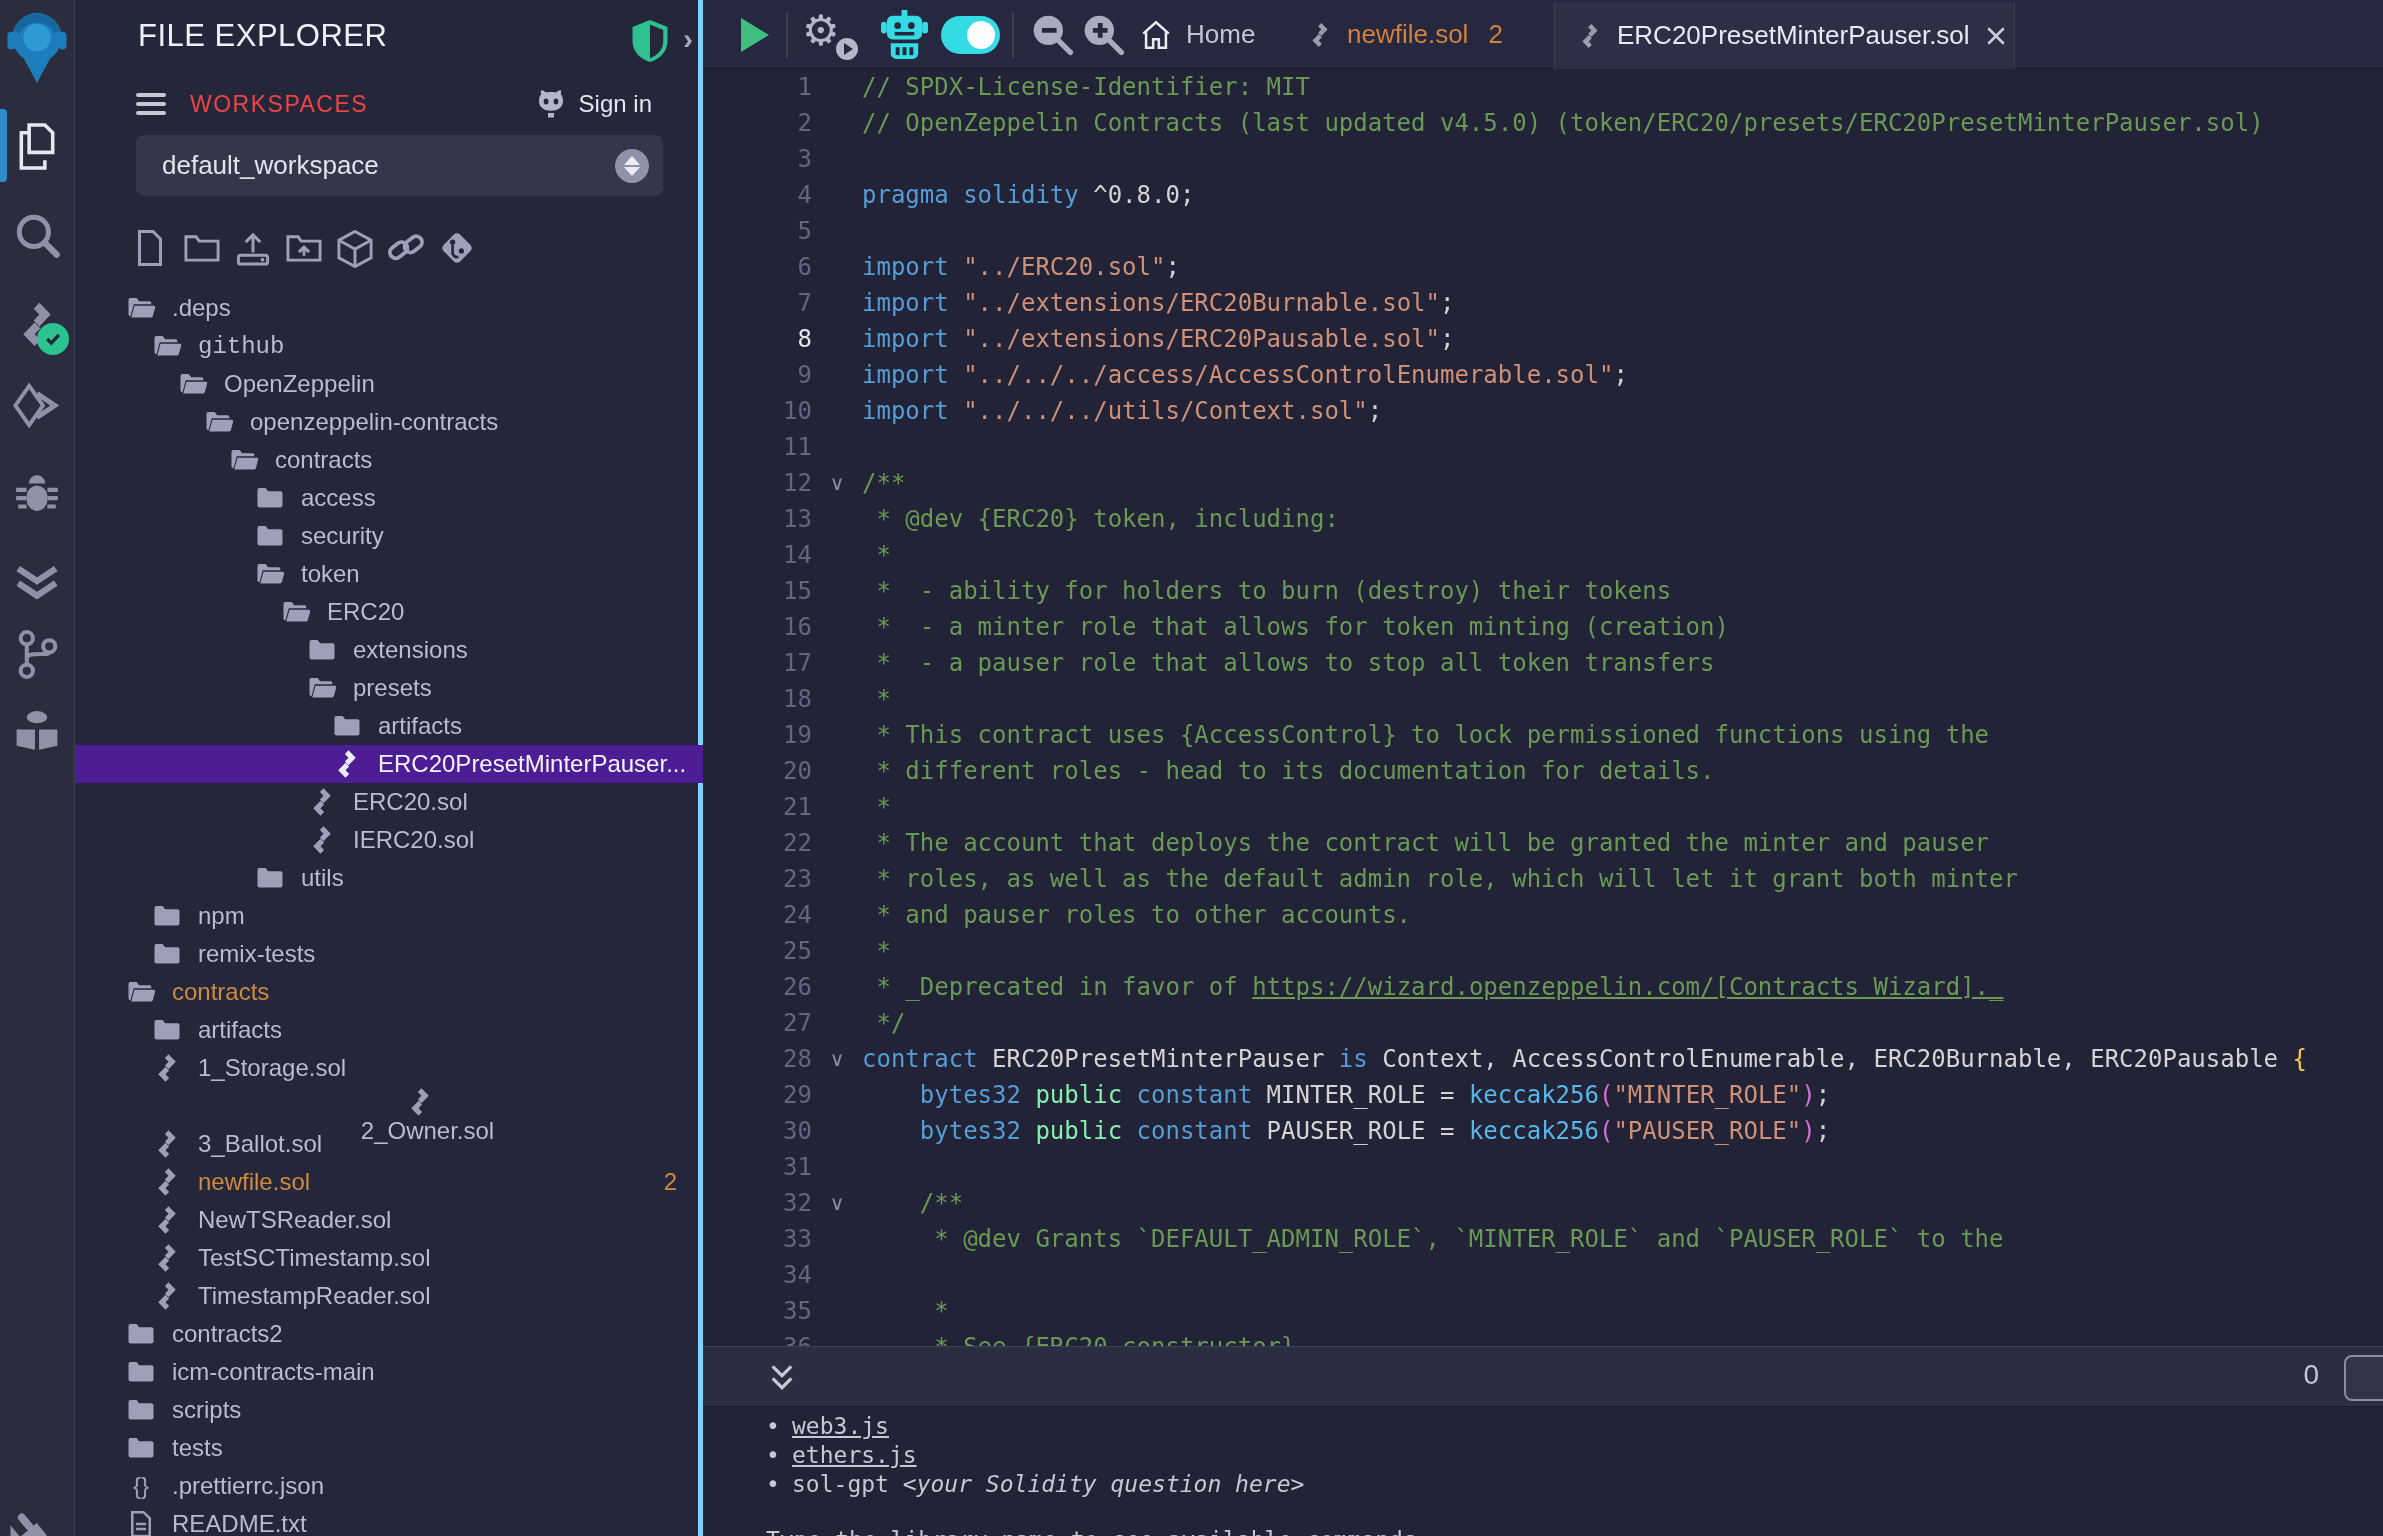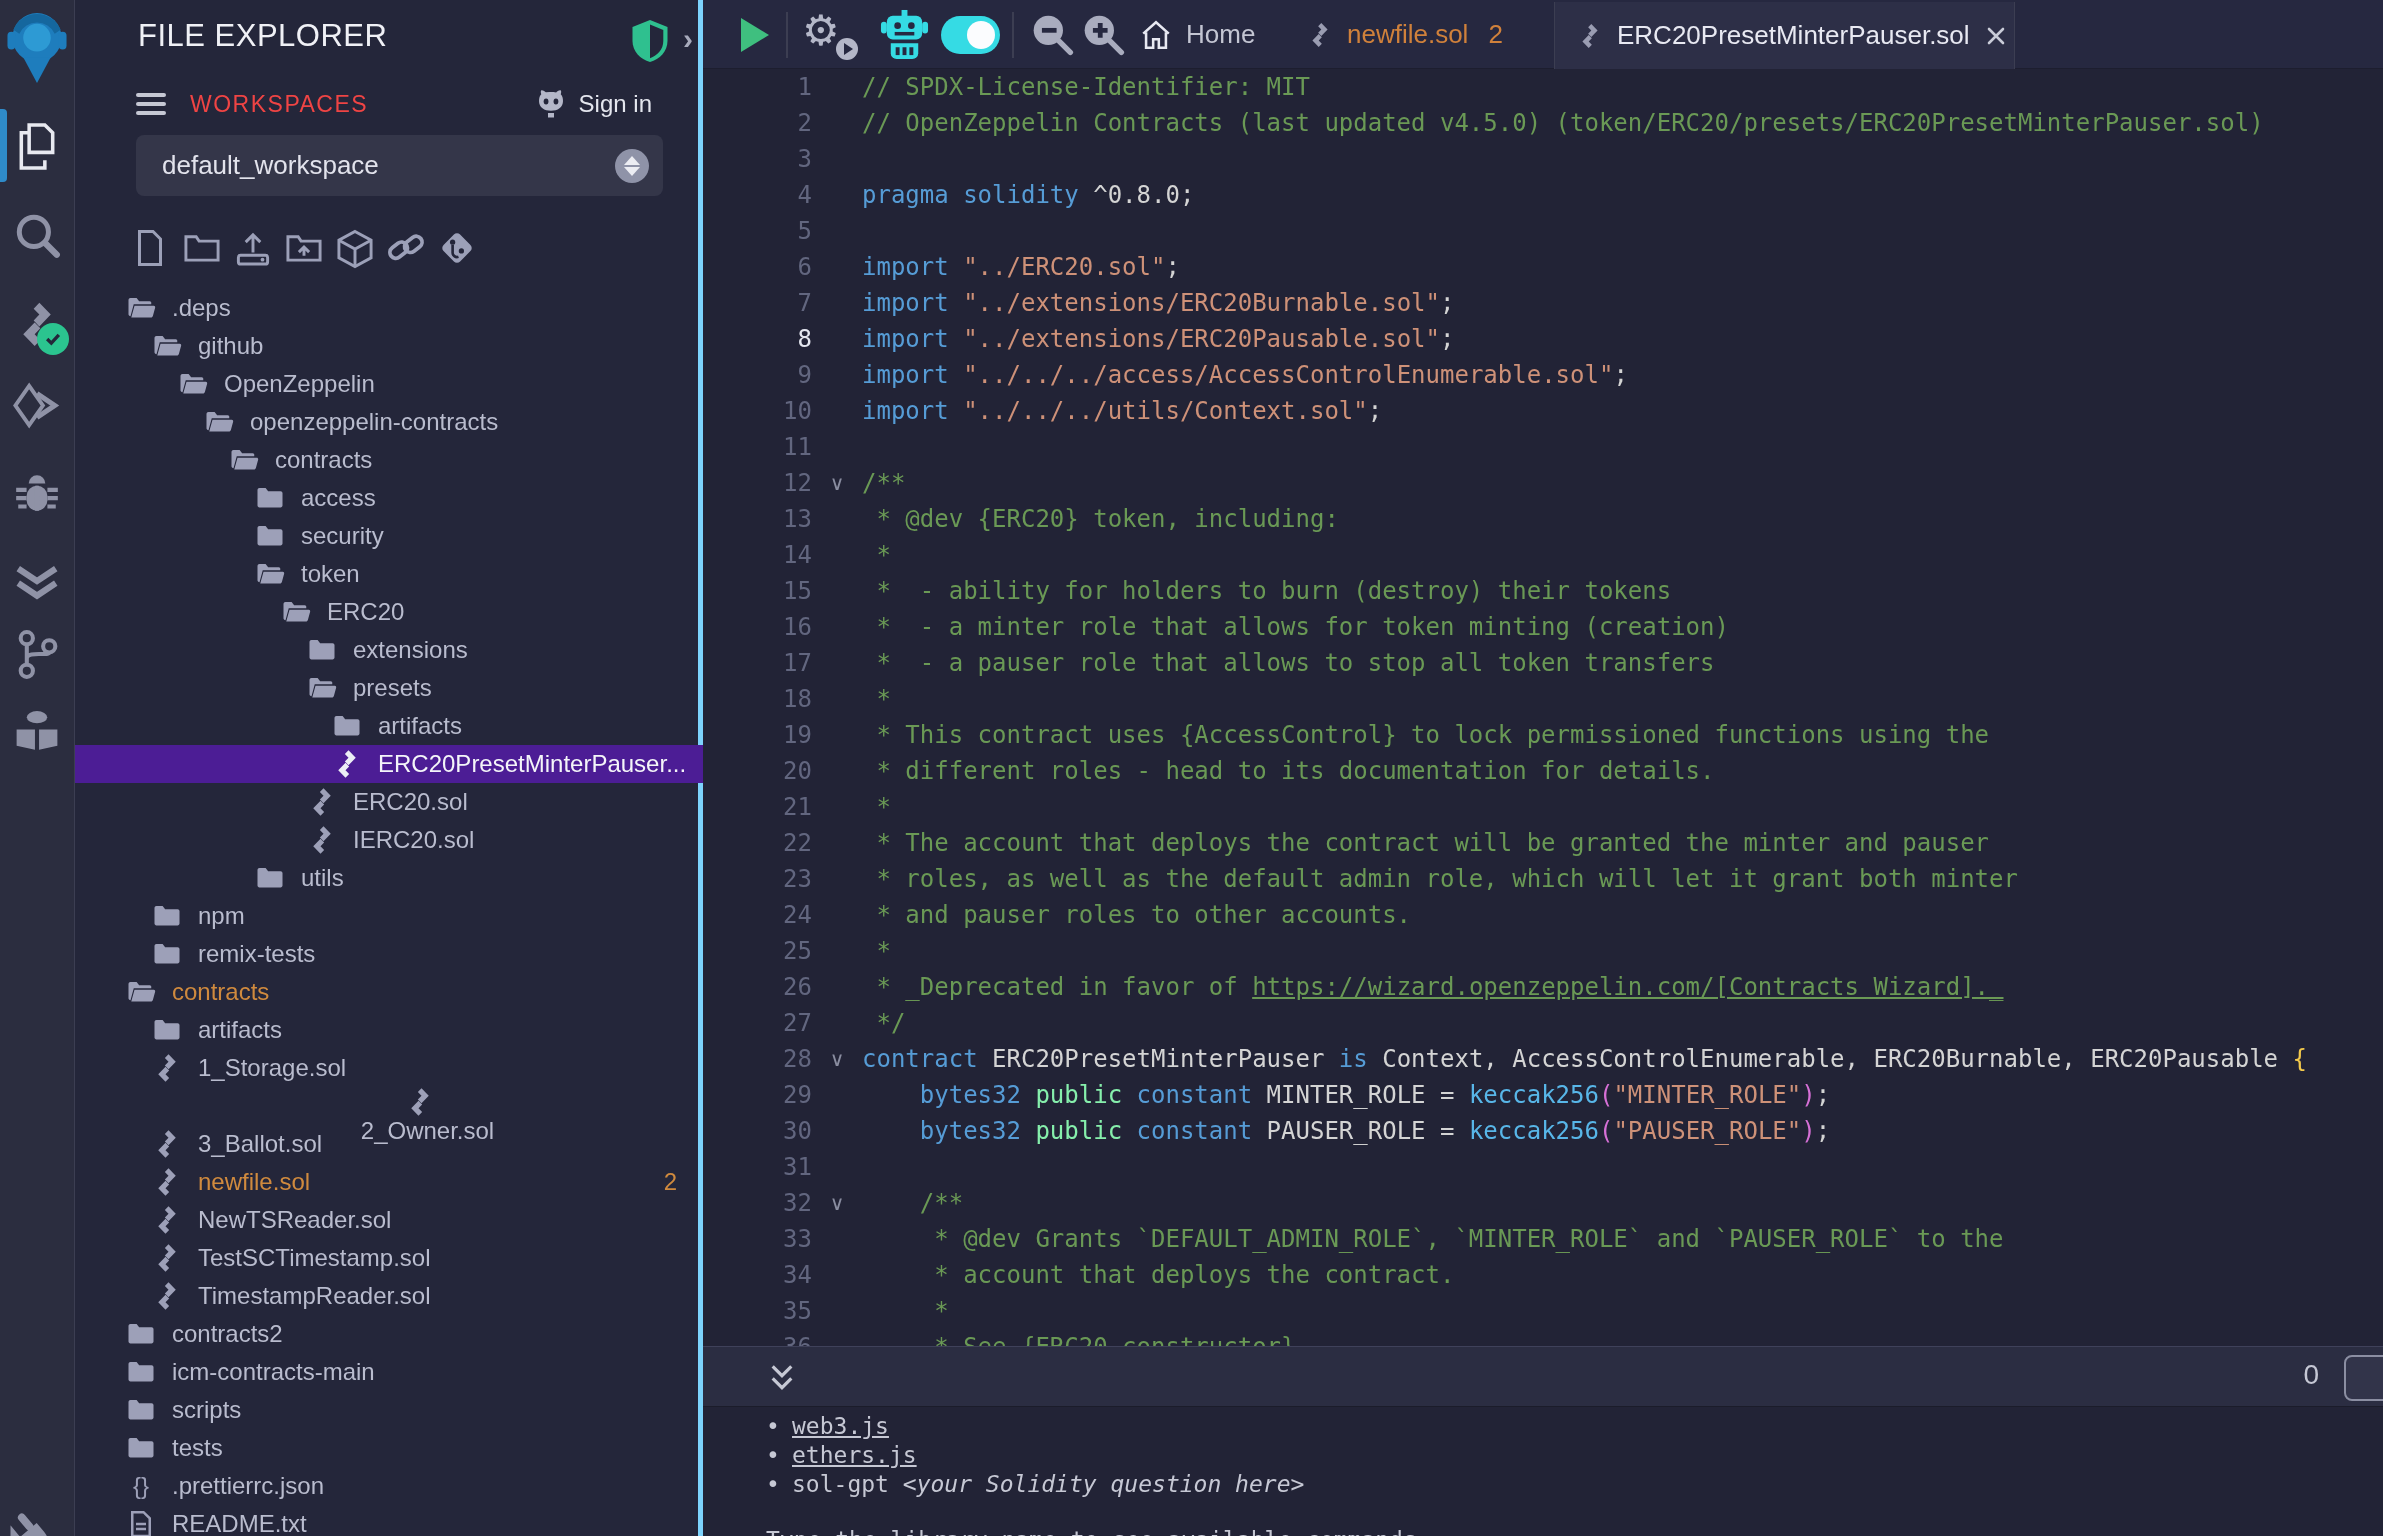--- a/index.html
+++ b/index.html
@@ -307,21 +307,21 @@
     </div>
   </div>
 
   <div id="file-tree">
       <div class="trow" style="padding-left: 51px;">
         <svg class="ticon" viewBox="0 0 24 24">
           <use href="#sym-folder-open"></use>
         </svg>
         <span class="tlabel">.deps</span>
       </div>
-      <div class="trow" style="padding-left: 77px;">
+      <div class="trow" style="padding-left: 77px; font-family: Liberation Mono, monospace;">
         <svg class="ticon" viewBox="0 0 24 24">
           <use href="#sym-folder-open"></use>
         </svg>
         <span class="tlabel">github</span>
       </div>
       <div class="trow" style="padding-left: 103px;">
         <svg class="ticon" viewBox="0 0 24 24">
           <use href="#sym-folder-open"></use>
         </svg>
         <span class="tlabel">OpenZeppelin</span>
@@ -742,21 +742,20 @@
         <span class="code"><span class="tk-c">    /**</span></span>
       </div>
       <div class="eline">
         <span class="num">33</span>
         <span class="fold"></span>
         <span class="code"><span class="tk-c">     * @dev Grants `DEFAULT_ADMIN_ROLE`, `MINTER_ROLE` and `PAUSER_ROLE` to the</span></span>
       </div>
       <div class="eline">
         <span class="num">34</span>
         <span class="fold"></span>
-        <span class="code"><span class="tk-c">     * account that deploys the contract.</span></span>
       </div>
       <div class="eline">
         <span class="num">35</span>
         <span class="fold"></span>
         <span class="code"><span class="tk-c">     *</span></span>
       </div>
       <div class="eline">
         <span class="num">36</span>
         <span class="fold"></span>
         <span class="code"><span class="tk-c">     * See {ERC20-constructor}.</span></span>

